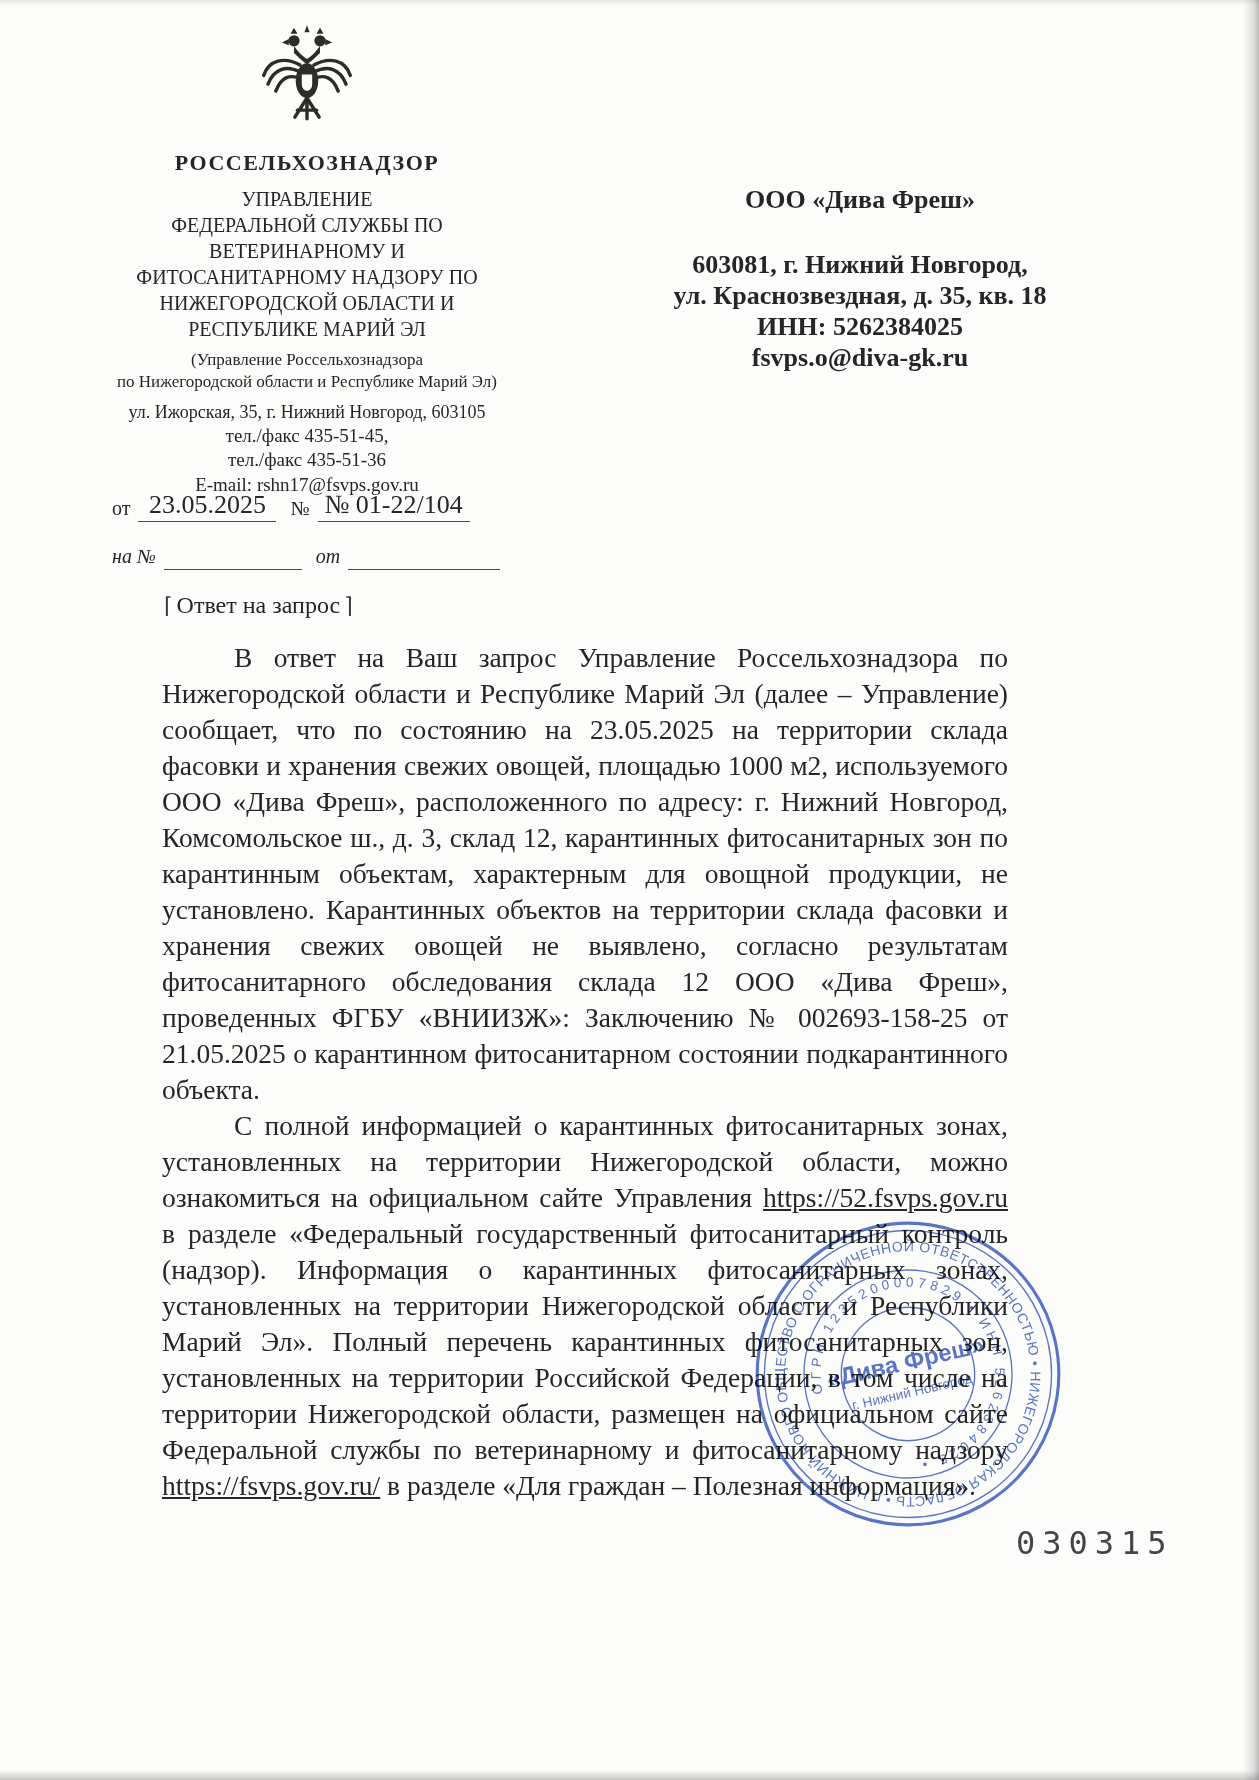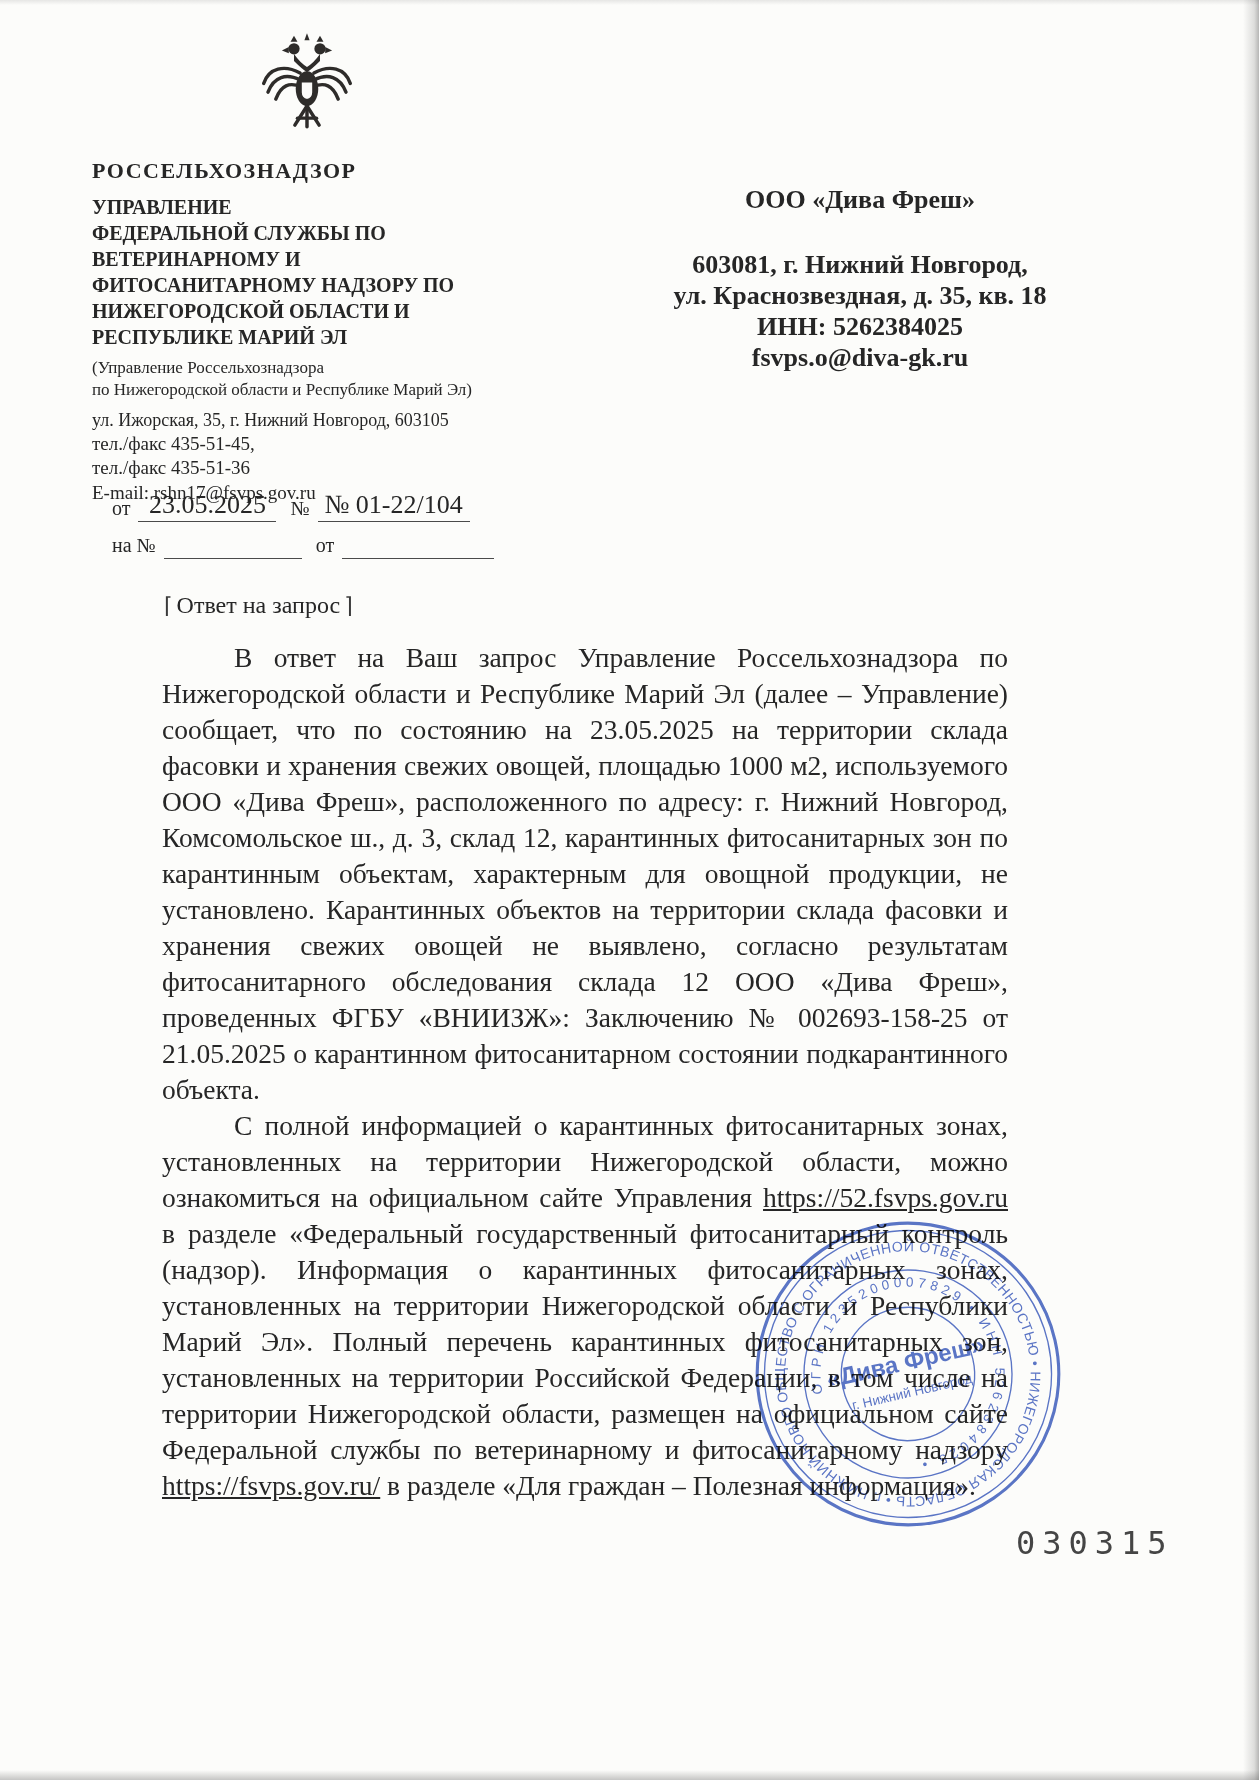--- a/index.html
+++ b/index.html
@@ -11,34 +11,35 @@
   }
   .page {
     position:relative;
     width:1259px; height:1780px;
     background:#fcfcfa;
     overflow:hidden;
   }
 
   
   .letterhead {
-    position:absolute; left:92px; top:28px; width:430px;
+    position:absolute; left:92px; top:20px; width:430px;
+    text-align:center;
   }
   .emblem { width:104px; height:118px; margin:0 auto; }
   .agency { margin-top:12px; font-size:22px; font-weight:bold; letter-spacing:1.5px; }
-  .dept { margin-top:10px; font-size:20px; font-weight:bold; line-height:26px; }
+  .dept { margin-top:10px; font-size:20px; font-weight:normal; line-height:26px; }
   .sub { margin-top:7px; font-size:17px; line-height:22px; }
   .addr { margin-top:7px; font-size:18px; line-height:24px; }
   .phone { font-size:19px; line-height:24px; }
   .lh-email { font-size:19px; line-height:26px; }
 
   
   .ref { position:absolute; left:112px; top:490px; width:440px; }
   .ref-row { display:flex; align-items:flex-end; }
-  .ref-row.row2 { margin-top:9px; }
+  .ref-row.row2 { margin-top:20px;font-style:italic; }
   .ref-label { font-size:20px; padding:0 8px 2px 0; white-space:nowrap; }
   .ref-val {
     border-bottom:1.5px solid #4a4a4a;
     text-align:center; font-size:26px; line-height:30px;
     padding:0 6px 1px 6px; margin-right:14px; white-space:nowrap;
   }
   .w135 { min-width:138px; }
   .w150 { min-width:152px; }
   .ref-val.empty { height:28px; }
 

